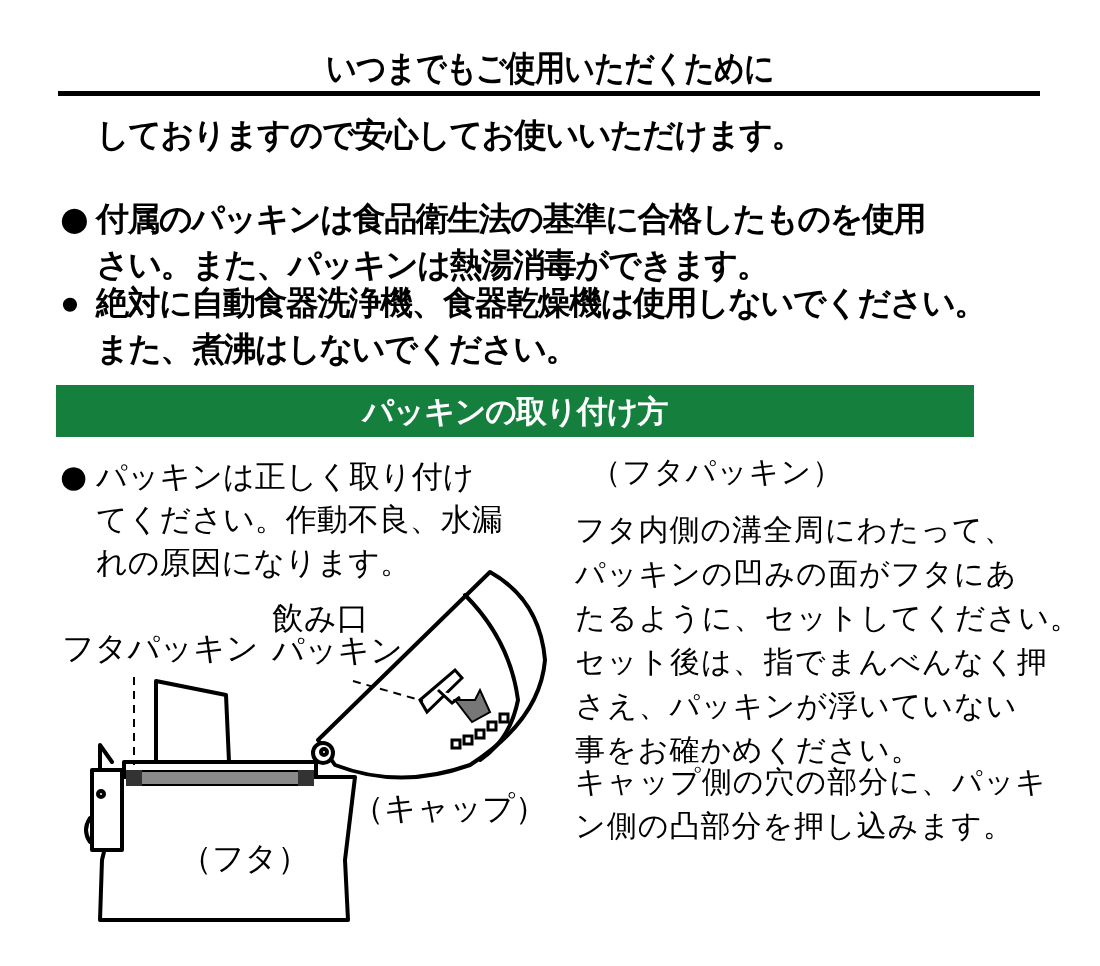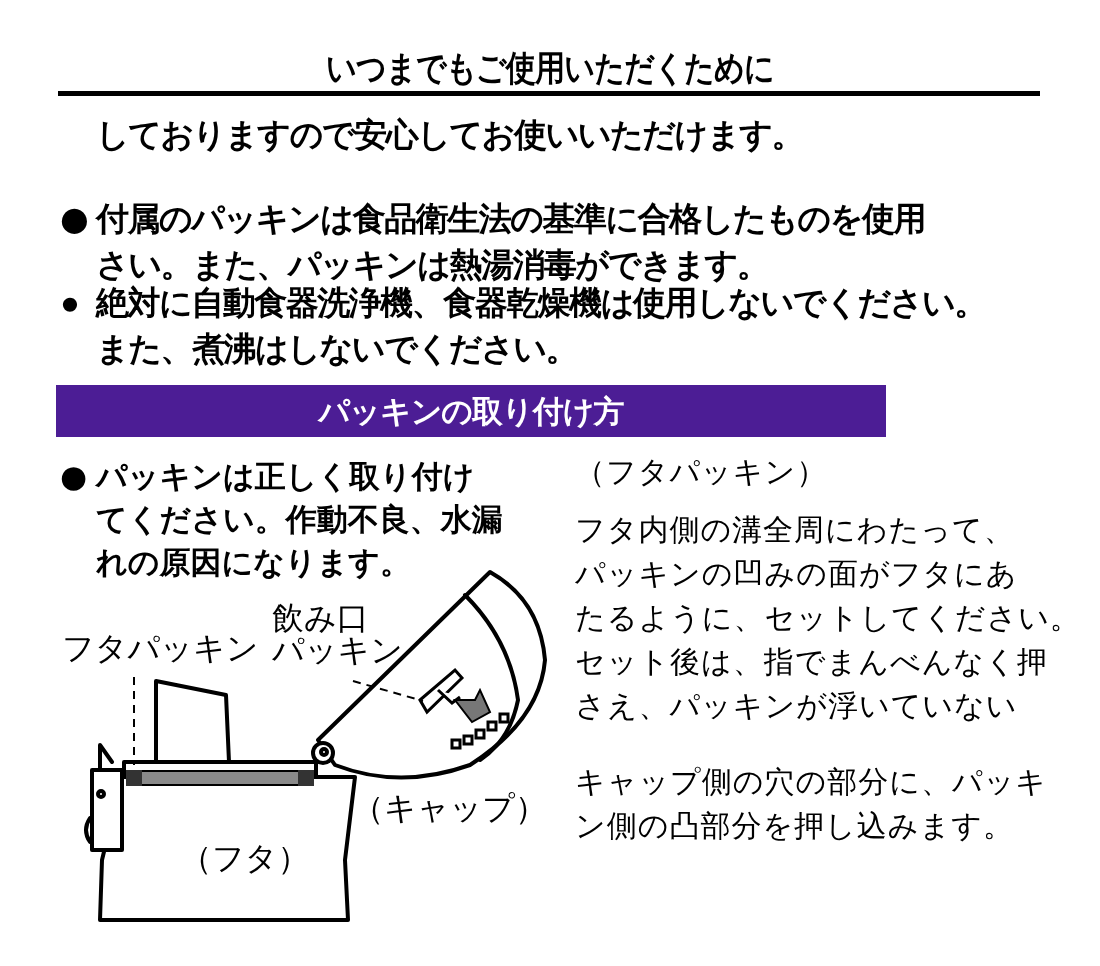--- a/index.html
+++ b/index.html
@@ -4,23 +4,23 @@
 <style>
   html, body { margin:0; padding:0; background:#ffffff; }
   body { width:1100px; height:966px; position:relative; overflow:hidden;
          font-family:"DejaVu Sans", "Liberation Sans", sans-serif; color:#000; }
   .abs { position:absolute; }
   .title { left:0; width:1100px; top:46px; text-align:center; font-size:35px; line-height:44px; letter-spacing:-1px; font-weight:bold; transform:scaleX(0.86); transform-origin:center; }
   .rule { left:58px; width:982px; top:91px; height:5px; background:#000; }
   .note { left:60px; font-size:33px; line-height:46px; font-weight:bold; white-space:nowrap; letter-spacing:-1.5px; }
   .note .bullet { display:inline-block; width:36px; }
   .note .cont { padding-left:36px; }
-  .bar { left:56px; width:830px; top:385px; height:52px; background:#4c1d95; }
+  .bar { left:56px; width:918px; top:385px; height:52px; background:#15803d; }
   .bar span { display:block; text-align:center; color:#fff; font-size:31px; line-height:52px; font-weight:bold; letter-spacing:-1px; }
-  .left-note { left:60px; top:455px; font-size:31px; line-height:43px; white-space:nowrap;font-weight:bold; }
+  .left-note { left:60px; top:455px; font-size:31px; line-height:43px; white-space:nowrap; }
   .left-note .cont { padding-left:36px; }
   .right { left:575px; font-size:30px; line-height:44px; white-space:nowrap; letter-spacing:1px; }
   .label { font-size:32px; line-height:32px; white-space:nowrap; }
 </style>
 </head>
 <body>
 
 <div class="abs title">いつまでもご使用いただくために</div>
 <div class="abs rule"></div>
 
@@ -86,24 +86,25 @@
   <line x1="134" y1="677" x2="134" y2="765" stroke="#000" stroke-width="2" stroke-dasharray="8,6"></line>
   <line x1="353" y1="681" x2="423" y2="701" stroke="#000" stroke-width="2" stroke-dasharray="8,6"></line>
 </svg>
 
 <div class="abs label" style="left:62px;top:632px;">フタパッキン</div>
 <div class="abs label" style="left:272px;top:602px;">飲み口</div>
 <div class="abs label" style="left:272px;top:634px;">パッキン</div>
 <div class="abs label" style="left:352px;top:792px;">（キャップ）</div>
 <div class="abs label" style="left:180px;top:842px;">（フタ）</div>
 
-<div class="abs right" style="top:450px;">（フタパッキン）</div>
+<div class="abs right" style="top:450px;margin-left:16px;">（フタパッキン）</div>
 <div class="abs right" style="top:508px;">
   <div>フタ内側の溝全周にわたって、</div>
   <div>パッキンの凹みの面がフタにあ</div>
   <div>たるように、セットしてください。</div>
   <div>セット後は、指でまんべんなく押</div>
   <div>さえ、パッキンが浮いていない</div>
+  <div>事をお確かめください。</div>
 </div>
 <div class="abs right" style="top:760px;">
   <div>キャップ側の穴の部分に、パッキ</div>
   <div>ン側の凸部分を押し込みます。</div>
 </div>
 
 </body></html>

